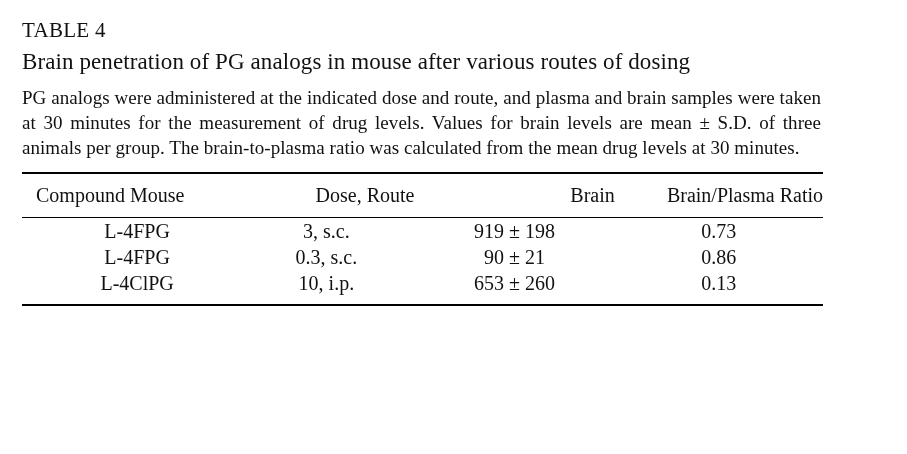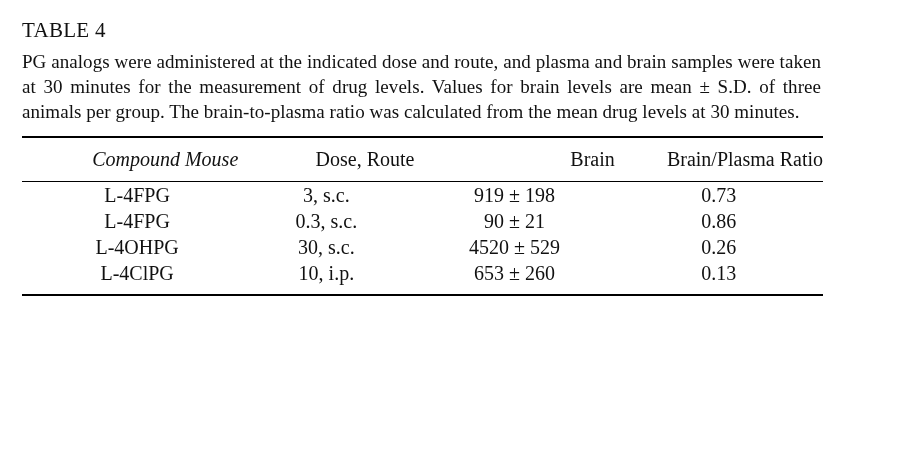--- a/index.html
+++ b/index.html
@@ -74,32 +74,32 @@
     text-align: left;
     padding-left: 14px !important;
     margin-top: 34px;
   }
   .units-row td {
     padding-top: 9px;
     padding-bottom: 6px;
     font-size: 19px;
   }
   .head-row th:first-child {
-    text-align: right;
+    text-align: left;
     padding-left: 14px;
-    font-style: italic;
   }
 </style>
 </head>
 <body>
 
 <div class="page">
 
   <div class="table-label">TABLE 4</div>
 
+  <div class="table-title">Brain penetration of PG analogs in mouse after various routes of dosing</div>
 
   <div class="caption">PG analogs were administered at the indicated dose and route, and plasma and brain samples were taken at 30 minutes for the measurement of drug levels. Values for brain levels are mean ± S.D. of three animals per group. The brain-to-plasma ratio was calculated from the mean drug levels at 30 minutes.</div>
 
   <hr class="rule">
 
   <table class="data">
     <colgroup>
       <col class="c0">
         <col class="c1">
         <col class="c2">
@@ -131,26 +131,20 @@
         <td>919 ± 198</td>
         <td>0.73</td>
       </tr>
       <tr>
         <td class="col0-cell">L-4FPG</td>
         <td>0.3, s.c.</td>
         <td>90 ± 21</td>
         <td>0.86</td>
       </tr>
       <tr>
-        <td class="col0-cell">L-4OHPG</td>
-        <td>30, s.c.</td>
-        <td>4520 ± 529</td>
-        <td>0.26</td>
-      </tr>
-      <tr>
         <td class="col0-cell">L-4ClPG</td>
         <td>10, i.p.</td>
         <td>653 ± 260</td>
         <td>0.13</td>
       </tr>
     </tbody>
   </table>
 
   <hr class="rule" style="margin-top:8px;">
 

